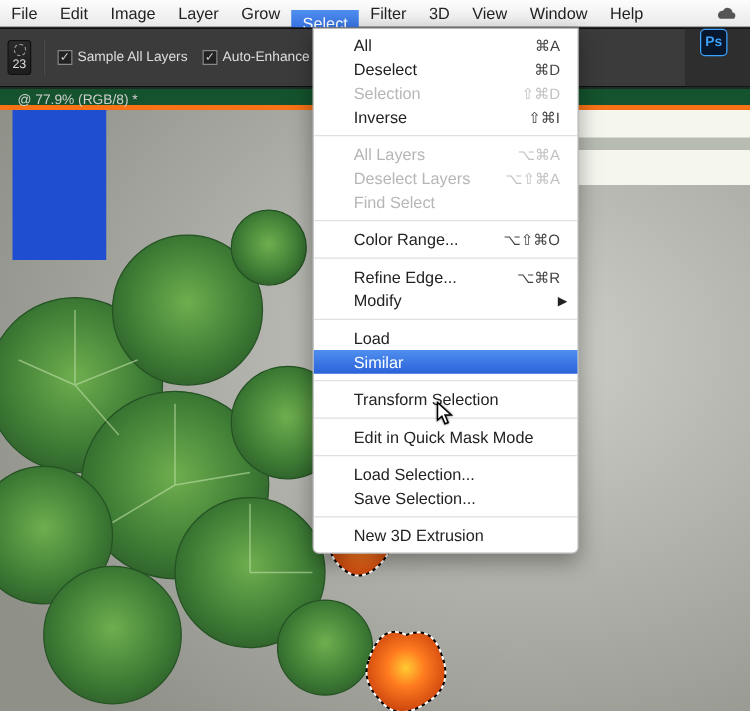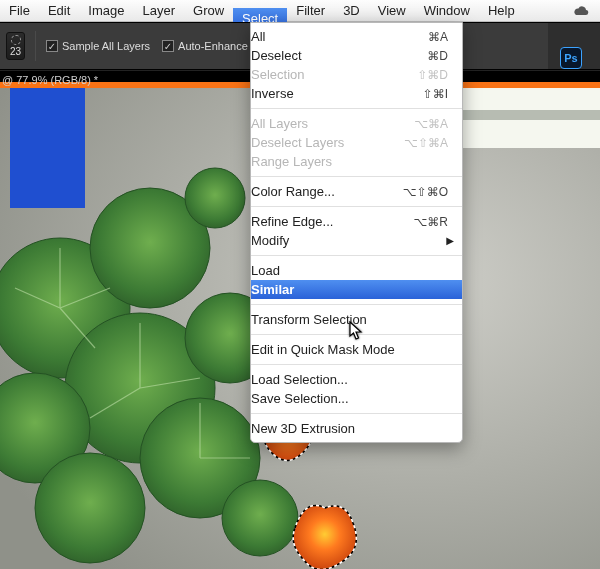--- a/index.html
+++ b/index.html
@@ -21,41 +21,41 @@
     align-items:center; justify-content:center; flex-direction:column;}
   .toolswatch .dot{ width:10px; height:10px; border-radius:50%; border:1px dashed #999; }
   .toolswatch .num{ font-size:10px; color:#ddd; margin-top:1px;}
   .chk{ display:flex; align-items:center; margin:0 6px; }
   .chk .box{ width:12px; height:12px; border:1px solid #888; background:#222;
     margin-right:4px; display:flex; align-items:center; justify-content:center;
     font-size:10px; color:#ccc; }
   .divider{ width:1px; height:30px; background:#1a1a1a; border-right:1px solid #4a4a4a; margin:0 4px;}
   
   .appbadge{ position:absolute; top:23px; right:0; height:46px; padding:0 12px;
-    display:flex; align-items:flex-end; color:#eee; font-size:13px; background:#2e2e2e;}
+    display:flex; align-items:flex-start; color:#eee; font-size:13px; background:#2e2e2e;}
   .appbadge .psicon{ width:22px; height:22px; background:#08172c; border:1px solid #3ca3ff;
     border-radius:4px; margin-right:6px; display:flex; align-items:center; justify-content:center;
     color:#3ca3ff; font-weight:700; font-size:11px;}
   
   .doctab{ position:absolute; top:70px; left:0; right:0; height:18px;
-    background:#000000; border-top:1px solid #222; border-bottom:6px solid #f97316;
-    color:#cfcfcf; font-size:11px; padding-left:2px; line-height:18px;}
+    background:#14532d; border-top:1px solid #222; border-bottom:4px solid #f97316;
+    color:#cfcfcf; font-size:11px; padding-left:14px; line-height:18px;}
   
   .canvas{ position:absolute; top:88px; left:0; right:0; bottom:0; overflow:hidden;
     background:#6d7770;}
   .canvas svg{ position:absolute; inset:0; }
   
   .menu{ position:absolute; top:22px; left:250px; width:213px;
     background:#fff; border:1px solid #b8b8b8; border-radius:0 0 5px 5px;
     box-shadow:0 6px 18px rgba(0,0,0,0.35); font-size:13px; color:#222;
     padding:4px 0; }
-  .menu .mi{ display:flex; align-items:center; height:19px; padding:0 14px 0 0;
+  .menu .mi{ display:flex; align-items:center; height:19px; padding:0 14px 0 32px;
     cursor:default; position:relative;}
   .menu .mi.dis{ color:#b6b6b6; }
-  .menu .mi.highlight{ background:linear-gradient(#4f8ff0,#2a62d8); color:#fff;font-weight:bold;}
+  .menu .mi.highlight{ background:linear-gradient(#4f8ff0,#2a62d8); color:#fff;}
   .menu .mi .label{ flex:1; }
   .menu .mi .short{ font-size:12px; letter-spacing:0; color:inherit; opacity:0.85; text-align:right; min-width:56px; font-family:"Lucida Grande",Arial,sans-serif;}
   .menu .mi .sub{ position:absolute; right:8px; font-size:10px;}
   .menu hr{ border:none; border-top:1px solid #e0e0e0; margin:5px 0;}
   
   .cursor{ position:absolute; pointer-events:none; }
   .cursor svg{ filter:drop-shadow(0 0 1px rgba(0,0,0,0.7)); }
 </style>
 </head>
 <body>
@@ -188,21 +188,21 @@
     <hr>
     <div class="mi dis">
       <span class="label">All Layers</span>
       <span class="short">⌥⌘A</span>
     </div>
     <div class="mi dis">
       <span class="label">Deselect Layers</span>
       <span class="short">⌥⇧⌘A</span>
     </div>
     <div class="mi dis">
-      <span class="label">Range Layers</span>
+      <span class="label">Find Select</span>
     </div>
     <hr>
     <div class="mi">
       <span class="label">Color Range...</span>
       <span class="short">⌥⇧⌘O</span>
     </div>
     <hr>
     <div class="mi">
       <span class="label">Refine Edge...</span>
       <span class="short">⌥⌘R</span>

